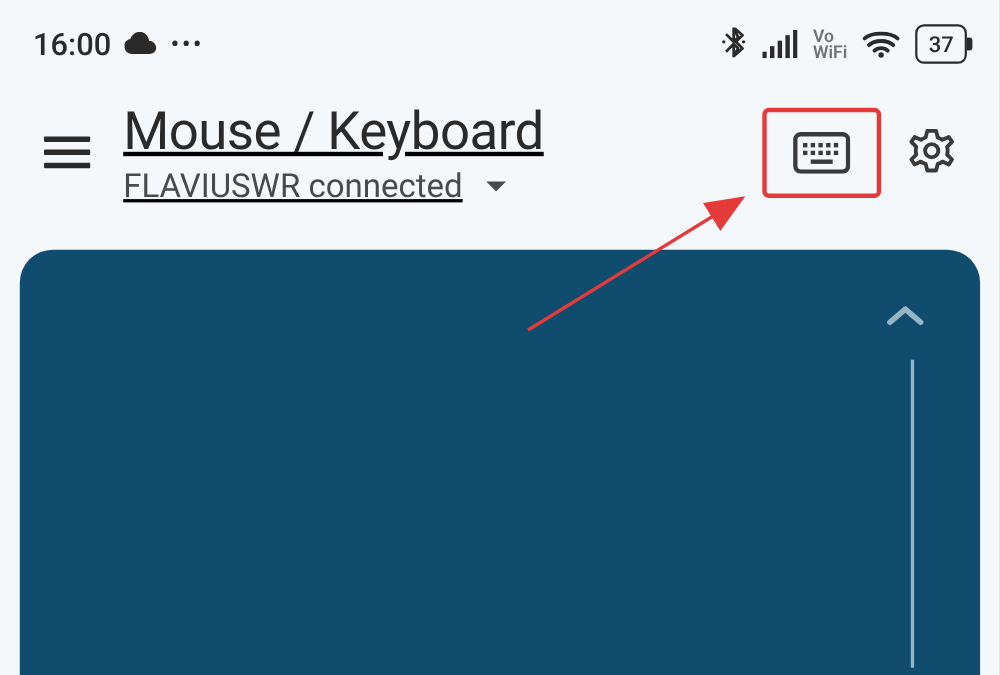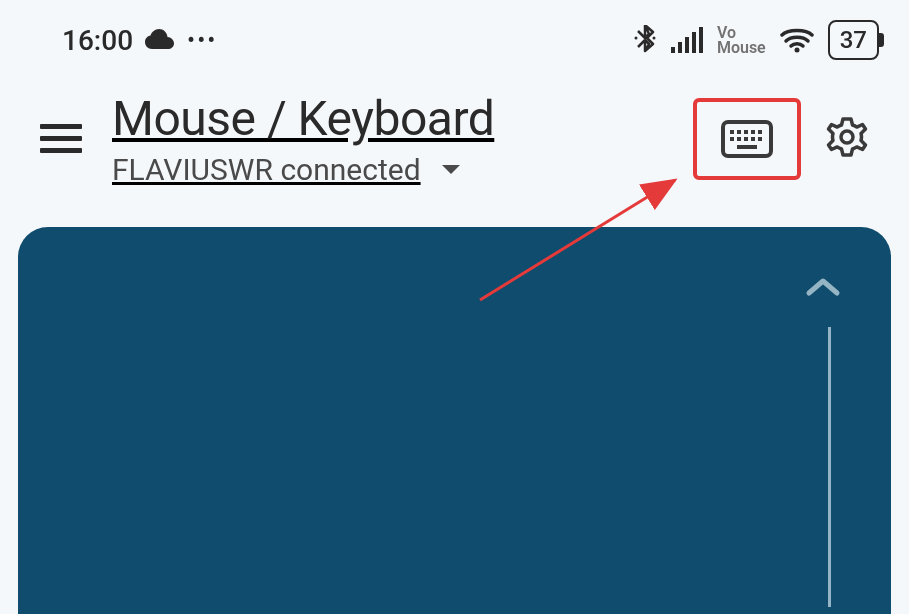--- a/index.html
+++ b/index.html
@@ -20,21 +20,20 @@
     }
     .status-left {
       display: flex;
       align-items: center;
       gap: 12px;
     }
     .status-time {
       font-size: 28px;
       font-weight: 500;
       color: #2a2a2a;
-      margin-left: 32px;
     }
     .status-right {
       display: flex;
       align-items: center;
       gap: 14px;
     }
     .header {
       display: flex;
       align-items: center;
       padding: 30px 40px 40px 40px;
@@ -114,21 +113,21 @@
     .annotation-arrow {
       position: absolute;
       top: 170px;
       left: 460px;
       pointer-events: none;
     }
     .battery-box {
       border: 2.5px solid #2a2a2a;
       border-radius: 8px;
       padding: 4px 10px;
-      font-size: 24px;
+      font-size: 20px;
       font-weight: 500;
       color: #2a2a2a;
       position: relative;
     }
     .battery-box::after {
       content: "";
       position: absolute;
       right: -7px;
       top: 30%;
       width: 5px;
@@ -163,21 +162,21 @@
     </svg>
     <svg width="32" height="26" viewBox="0 0 32 26">
       <rect x="0" y="20" width="4" height="6" fill="#2a2a2a"></rect>
       <rect x="7" y="15" width="4" height="11" fill="#2a2a2a"></rect>
       <rect x="14" y="10" width="4" height="16" fill="#2a2a2a"></rect>
       <rect x="21" y="5" width="4" height="21" fill="#2a2a2a"></rect>
       <rect x="28" y="0" width="4" height="26" fill="#2a2a2a"></rect>
     </svg>
     <div class="vowifi">
       <div>Vo</div>
-      <div>Mouse</div>
+      <div>WiFi</div>
     </div>
     <svg width="34" height="26" viewBox="0 0 34 26">
       <path d="M2 8 C8 2 26 2 32 8" stroke="#2a2a2a" stroke-width="3.5" fill="none" stroke-linecap="round"></path>
       <path d="M6 14 C11 9 23 9 28 14" stroke="#2a2a2a" stroke-width="3.5" fill="none" stroke-linecap="round"></path>
       <path d="M11 19 C14 16 20 16 23 19" stroke="#2a2a2a" stroke-width="3.5" fill="none" stroke-linecap="round"></path>
       <circle cx="17" cy="23" r="2.5" fill="#2a2a2a"></circle>
     </svg>
     <div class="battery-box">
       <span>37</span>
     </div>

